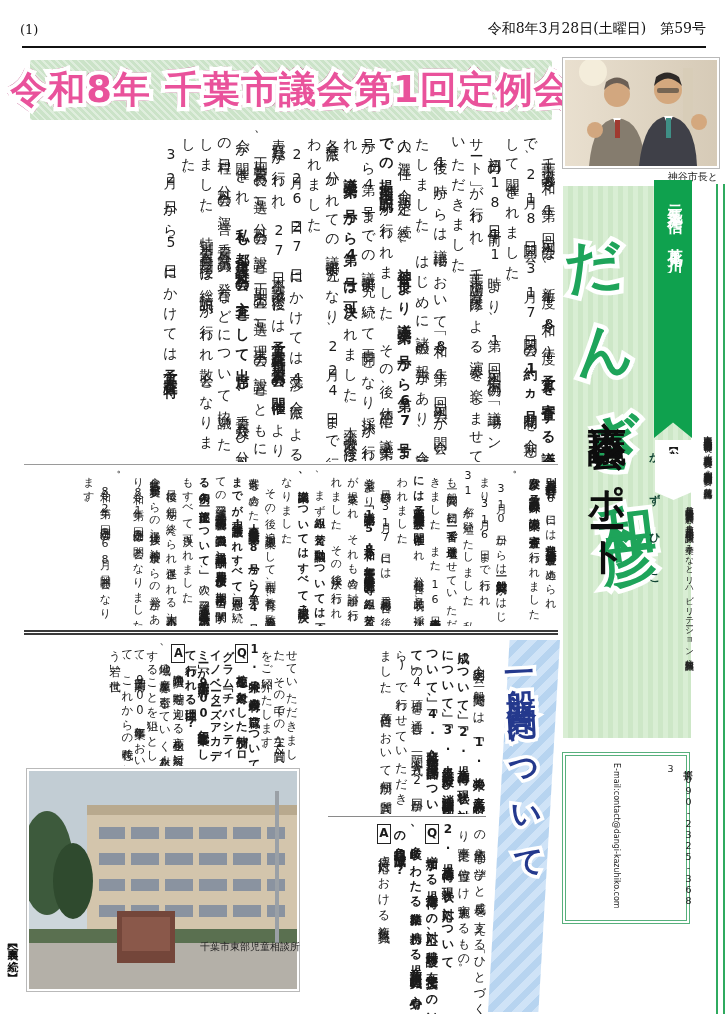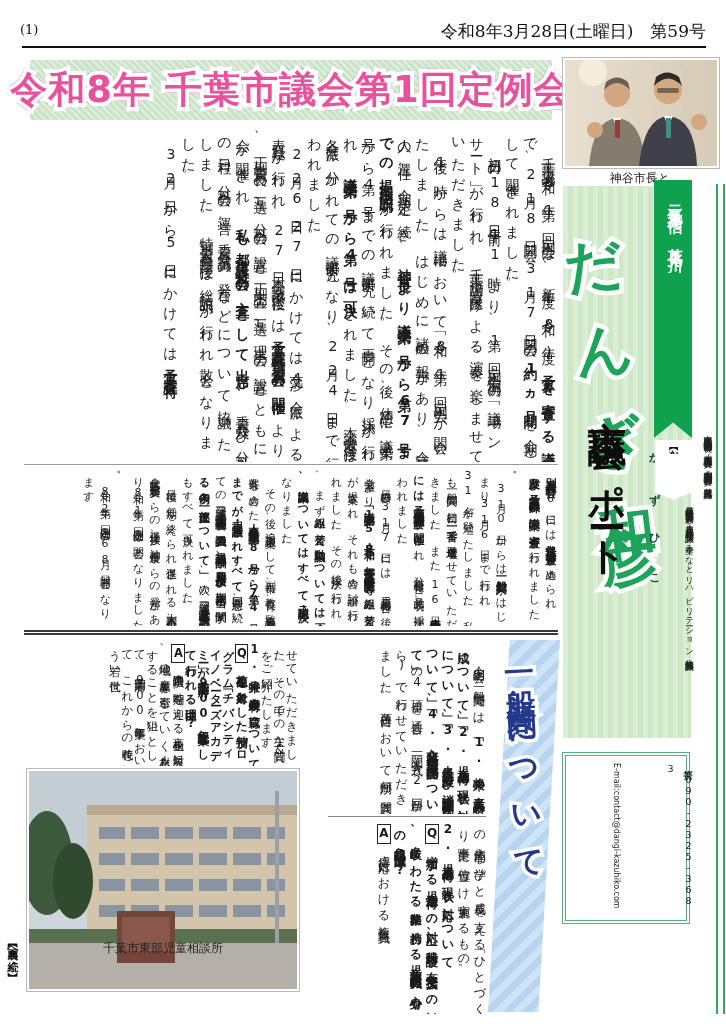--- a/index.html
+++ b/index.html
@@ -21,21 +21,21 @@
           background:#cbe3c8 repeating-linear-gradient(45deg,rgba(255,255,255,.38) 0 2px,rgba(0,0,0,0) 2px 5px);}
   .banner .layer{position:absolute;left:0;top:0;width:100%;height:60px;display:flex;
                  align-items:center;justify-content:center;font-size:37px;font-weight:900;
                  letter-spacing:1px;white-space:nowrap;}
   .banner .stroke{color:#fff;-webkit-text-stroke:8px #fff;
      text-shadow:3px 3px 0 #b3266e,-3px 3px 0 #b3266e,3px -3px 0 #b3266e,-3px -3px 0 #b3266e,
                  4px 0 0 #b3266e,-4px 0 0 #b3266e,0 4px 0 #b3266e,0 -4px 0 #b3266e;}
   .banner .fill{color:#e9529b;}
   
   .photoframe{background:#fff;border:1px solid #b9b9b9;padding:2px;}
-  .caption{font-size:12px;text-align:center;color:#222;}
+  .caption{font-size:10px;text-align:right;color:#222;}
   
   .sidebar{left:563px;top:186px;width:128px;height:552px;
            background:repeating-linear-gradient(90deg,#d9eed4 0 5px,#cde7c7 5px 10px);}
   .ribbon{left:654px;top:180px;width:38px;height:258px;background:#0fa14e;
           clip-path:polygon(0 0,100% 0,100% 100%,50% 94%,0 100%);}
   .ribbon .v{position:absolute;left:10px;top:12px;color:#fff;font-weight:700;
              font-size:15.5px;letter-spacing:5px;}
   .namewrap{left:558px;top:192px;width:104px;height:480px;transform:rotate(-7deg);}
   .namewrap .layer{position:absolute;left:18px;top:6px;font-size:57px;font-weight:900;
                    letter-spacing:22px;writing-mode:vertical-rl;text-orientation:upright;}
@@ -85,21 +85,21 @@
   .leftcol{left:26px;top:642px;width:272px;height:124px;font-size:11.5px;
            line-height:12.5px;letter-spacing:1px;}
   .photo2{left:26px;top:768px;width:274px;height:224px;box-sizing:border-box;}
   .caption2{left:26px;top:940px;width:274px;}
   .backnote{left:4px;top:940px;height:80px;font-size:11px;font-weight:700;color:#111;}
 </style>
 </head>
 <body>
 
 <div class="abs hdr" style="left:20px;top:22px;font-size:13px;">(1)</div>
-<div class="abs hdr" style="right:20px;top:20px;font-size:17px;">令和8年3月28日(土曜日)　第59号</div>
+<div class="abs hdr" style="right:20px;top:20px;font-size:14px;">令和8年3月28日(土曜日)　第59号</div>
 <div class="abs hdr-rule"></div>
 
 <div class="abs banner">
   <div class="layer stroke">令和8年 千葉市議会第1回定例会</div>
   <div class="layer fill">令和8年 千葉市議会第1回定例会</div>
 </div>
 
 <div class="abs photoframe" style="left:562px;top:57px;width:152px;height:106px;">
   <svg width="152" height="106" viewBox="0 0 152 106">
     <rect width="152" height="106" fill="#e3d9c8"></rect>

